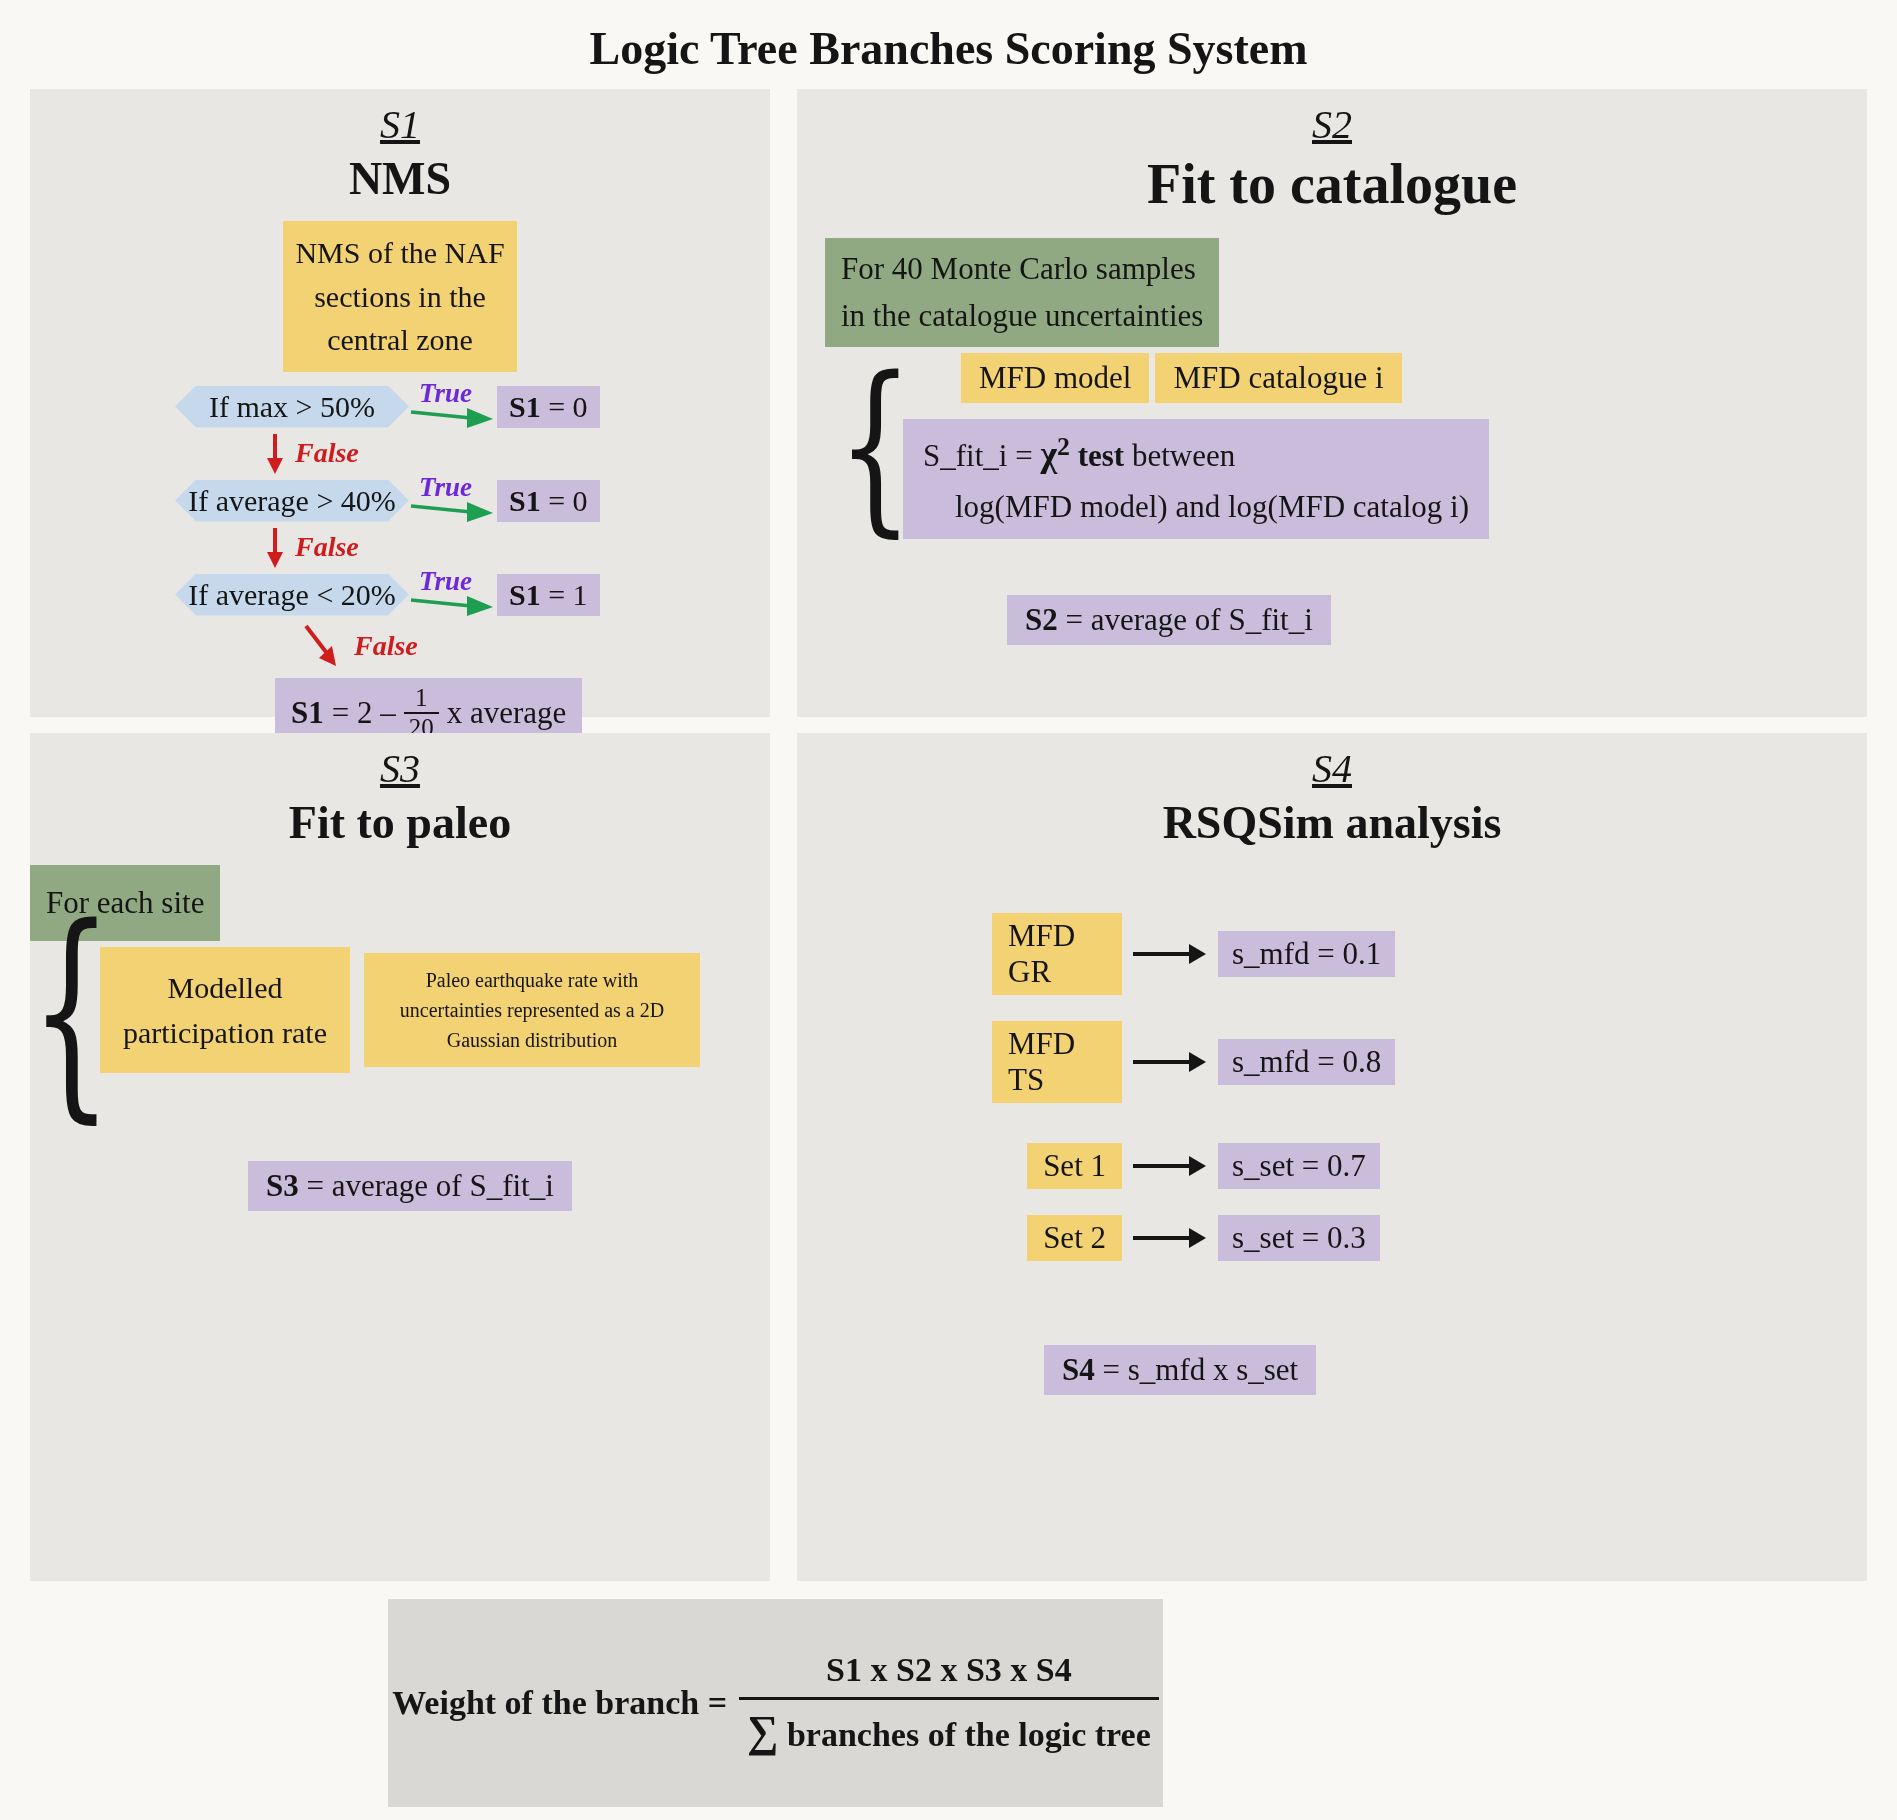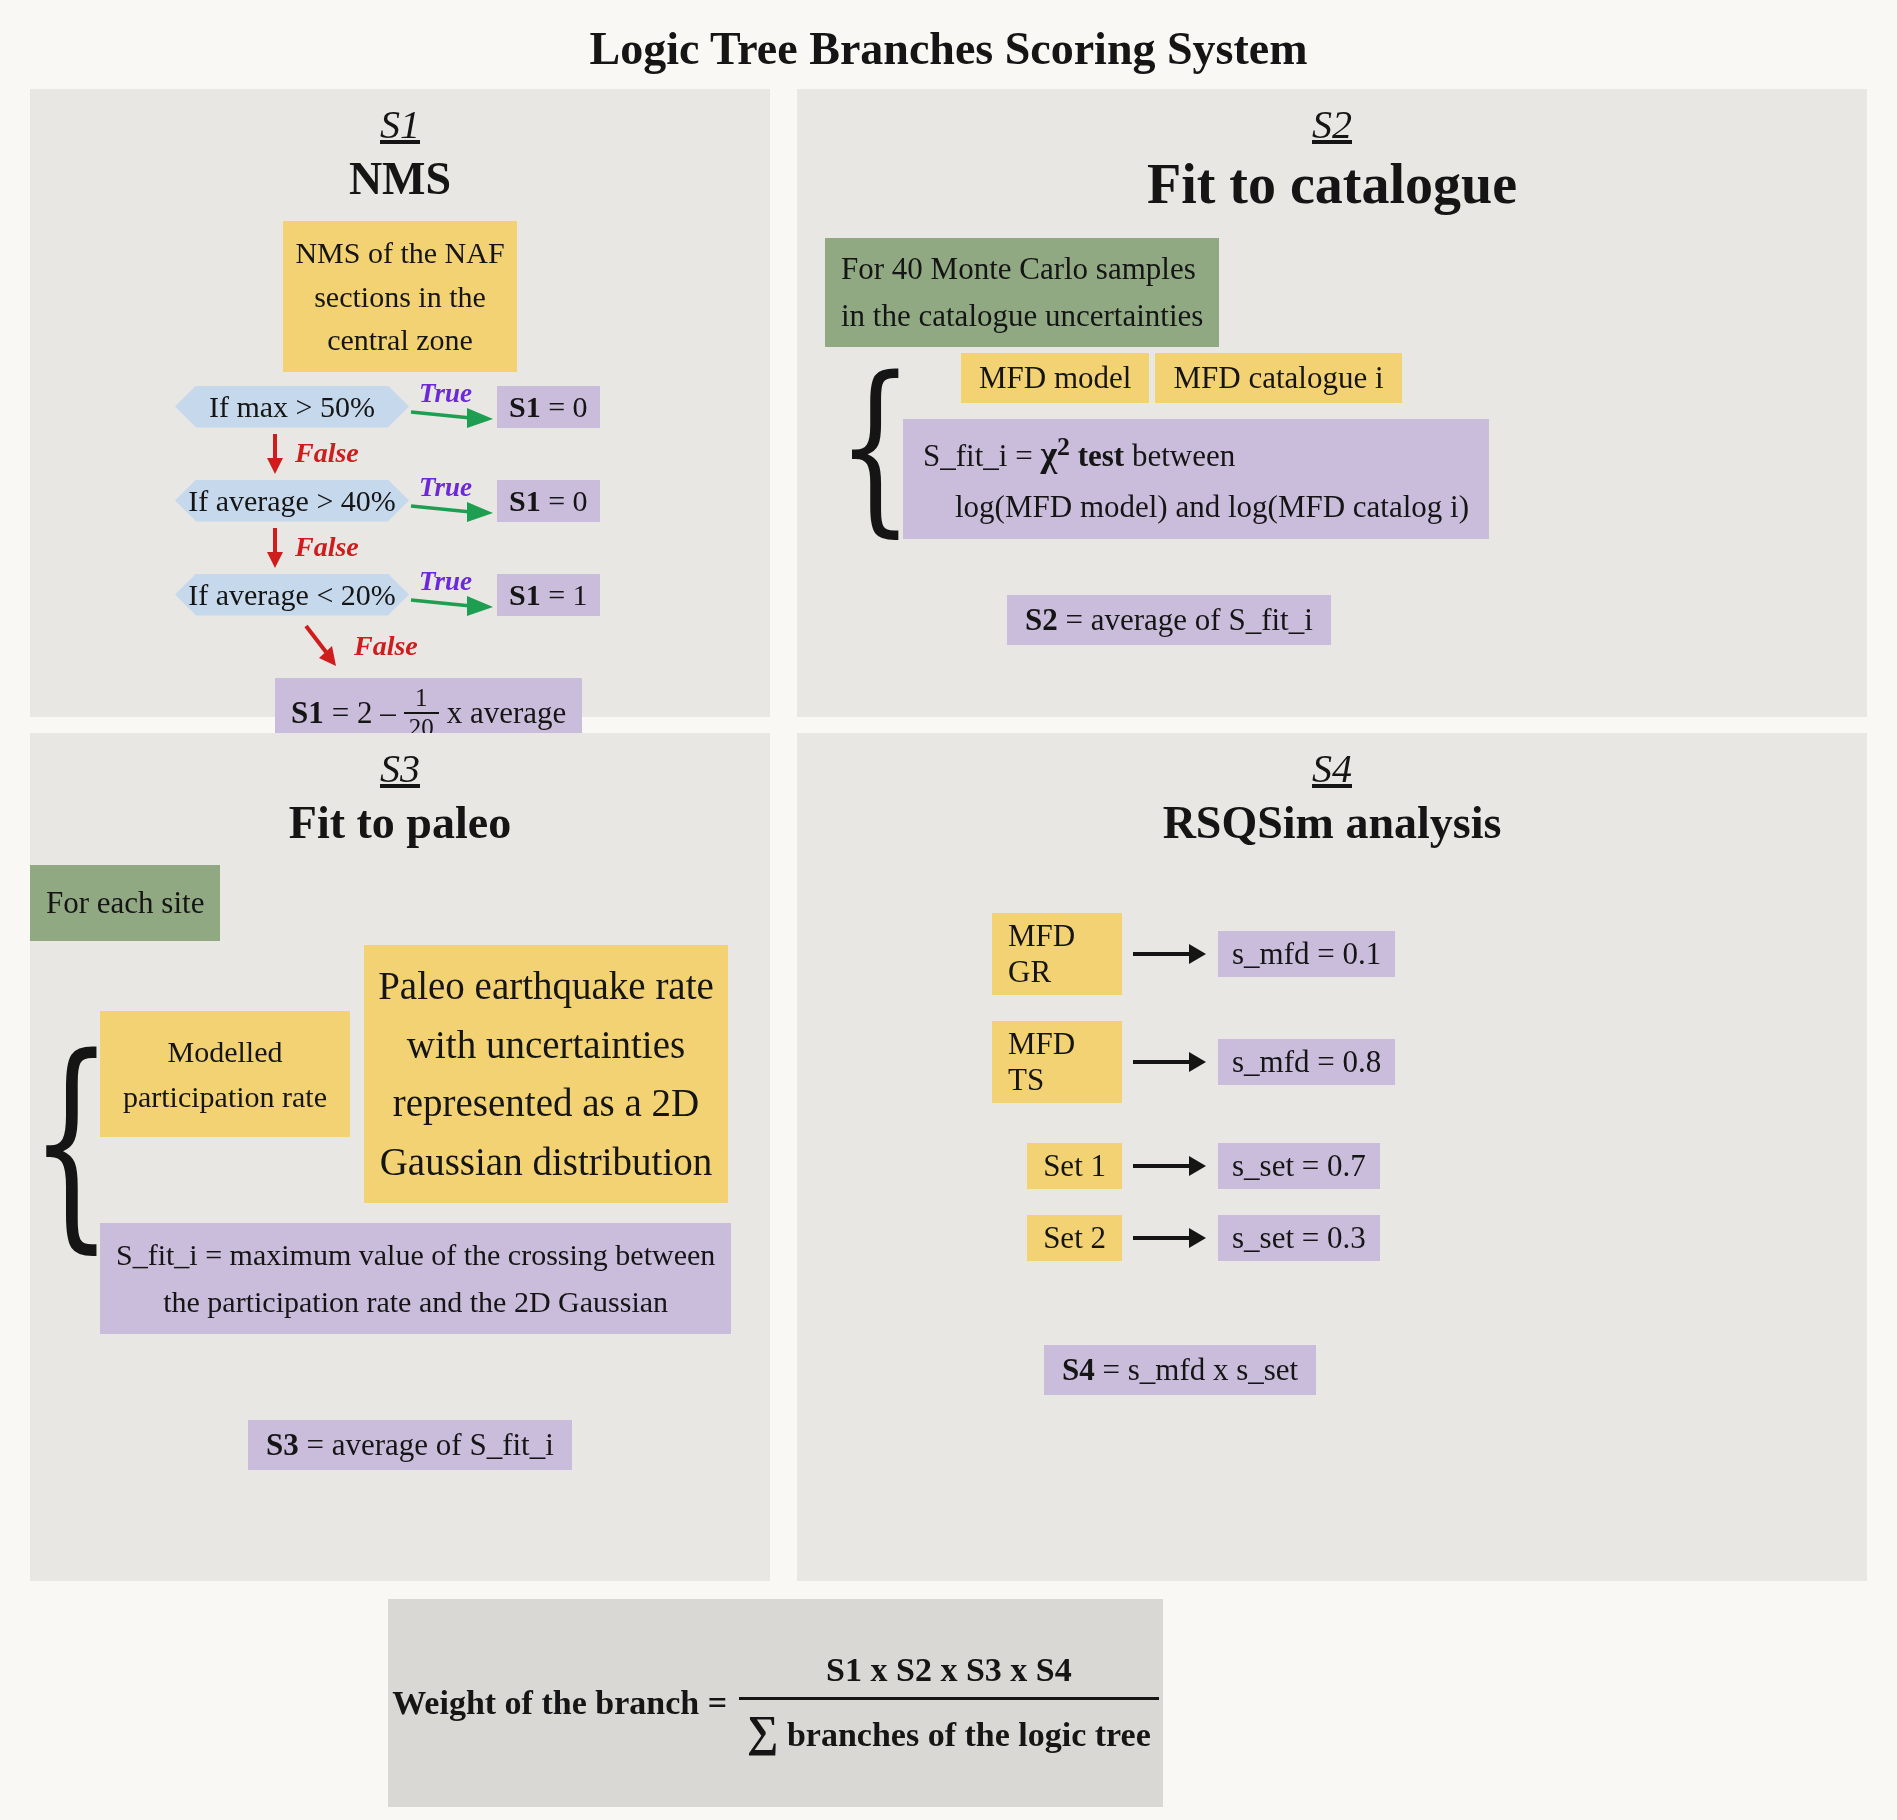--- a/index.html
+++ b/index.html
@@ -57,21 +57,21 @@
   .chi-bold .chi-char { font-size: 36px; }
   .s2-score { margin: 56px 0 0 210px; width: max-content; padding: 7px 18px; font-size: 31px; }
 
   
   .s3-loop { margin-top: 16px; width: max-content; padding: 20px 16px; font-size: 31px; }
   .s3-body { display: flex; align-items: center; margin-top: 4px; }
   .s3-brace { font-size: 130px; transform: scaleY(1.75); width: 66px; text-align: center; }
   .s3-content { margin-left: 4px; }
   .s3-inputs { display: flex; align-items: center; gap: 14px; }
   .s3-model { width: 250px; padding: 18px 12px; text-align: center; font-size: 30px; line-height: 1.5; }
-  .s3-paleo { width: 364px; padding: 12px 12px; text-align: center; font-size: 39px; line-height: 1.5; }
+  .s3-paleo { width: 336px; padding: 12px 12px; text-align: center; font-size: 20px; line-height: 1.5; }
   .s3-fit { margin-top: 20px; width: max-content; padding: 9px 16px; text-align: center; font-size: 30px; line-height: 1.55; }
   .s3-score { margin: 86px 0 0 218px; width: max-content; padding: 7px 18px; font-size: 31px; }
 
   
   .s4-map { margin: 64px 0 0 195px; }
   .s4-grid { display: grid; grid-template-columns: 130px 96px auto; row-gap: 26px; align-items: center; justify-items: start; width: max-content; }
   .s4-grid.second { margin-top: 40px; }
   .s4-in { justify-self: end; padding: 5px 16px; font-size: 31px; }
   .s4-out { justify-self: start; padding: 5px 14px; font-size: 31px; }
   .black-arrow { position: relative; width: 58px; height: 4px; background: #151515; justify-self: center; margin-right: 16px; }
@@ -212,24 +212,20 @@
 
       <div class="gbox s3-loop">For each site</div>
 
       <div class="s3-body">
         <span class="brace s3-brace">{</span>
         <div class="s3-content">
           <div class="s3-inputs">
             <div class="ybox s3-model">Modelled participation rate</div>
             <div class="ybox s3-paleo">Paleo earthquake rate with uncertainties represented as a 2D Gaussian distribution</div>
           </div>
-          <div class="pbox s3-fit">
-            <span class="block">S_fit_i =  maximum value of the crossing between</span>
-            <span class="block">the participation rate and the 2D Gaussian</span>
-          </div>
         </div>
       </div>
 
       <div class="pbox s3-score"><span class="score-label">S3</span><span> = average of S_fit_i</span></div>
     </section>
 
     <section class="panel s4">
       <div class="panel-header">S4</div>
       <div class="panel-subtitle">RSQSim analysis</div>
 

